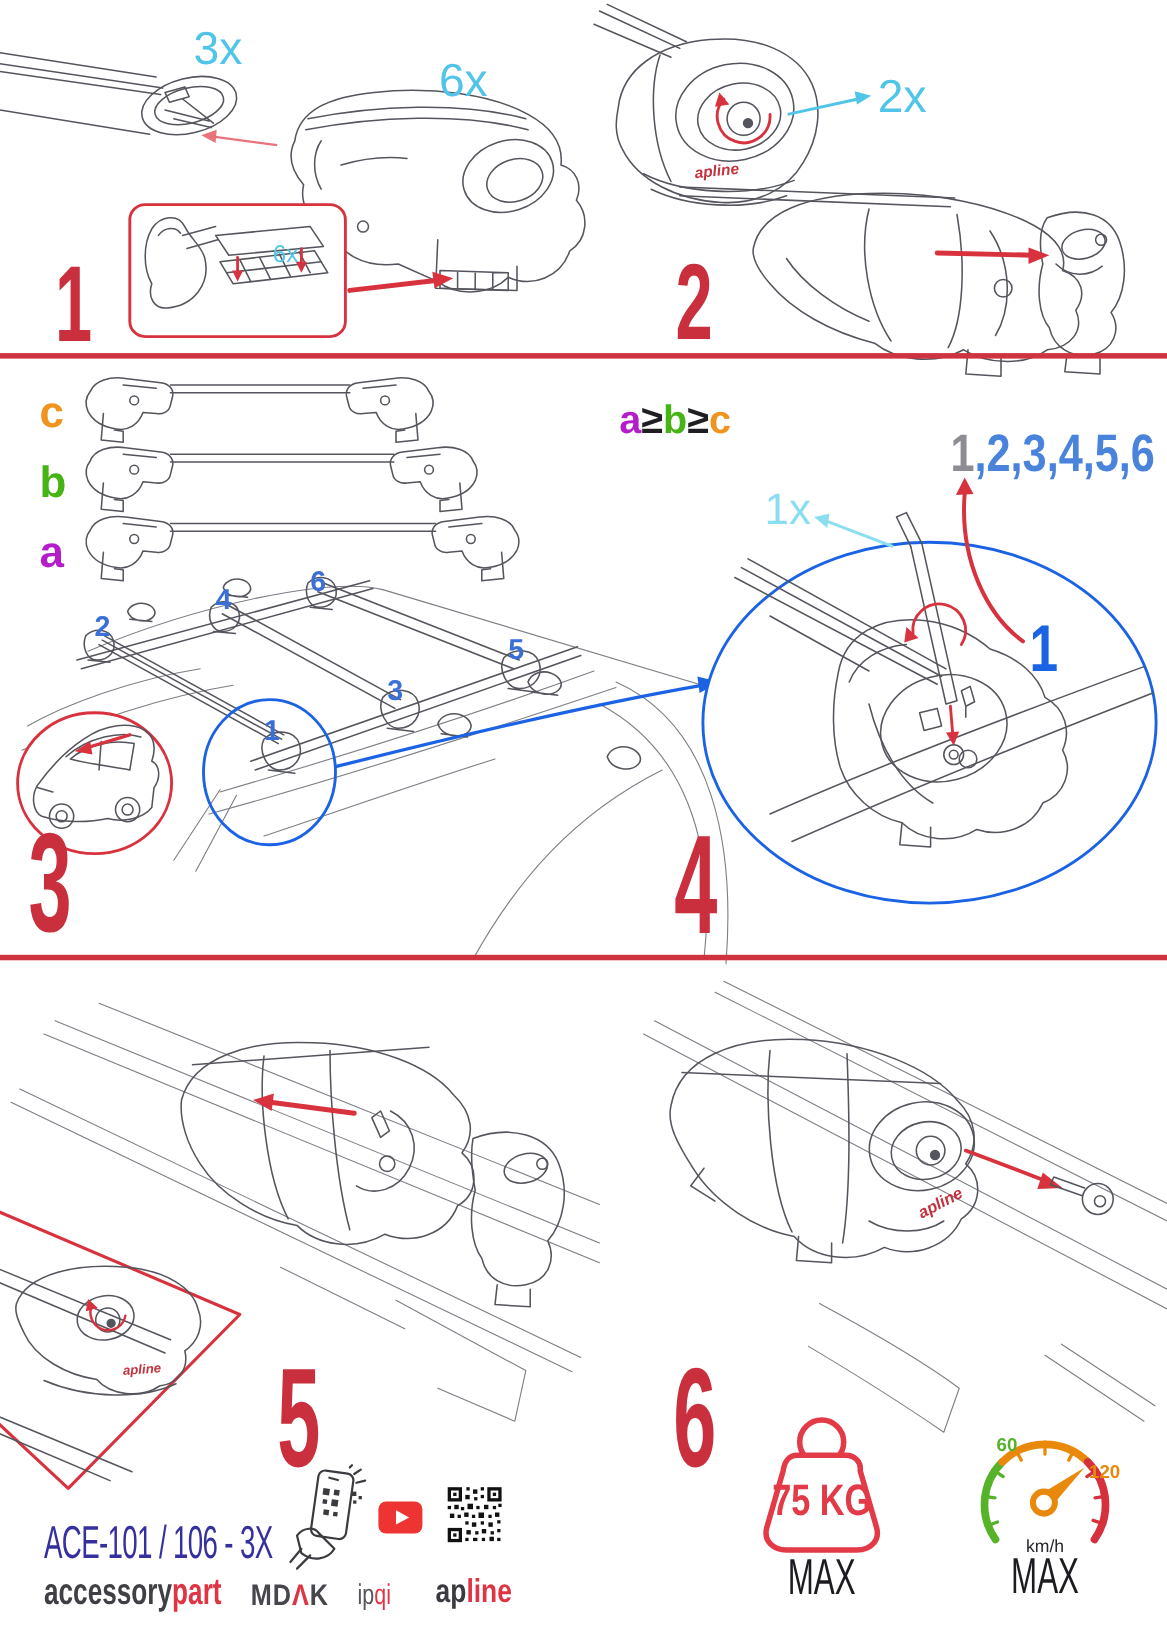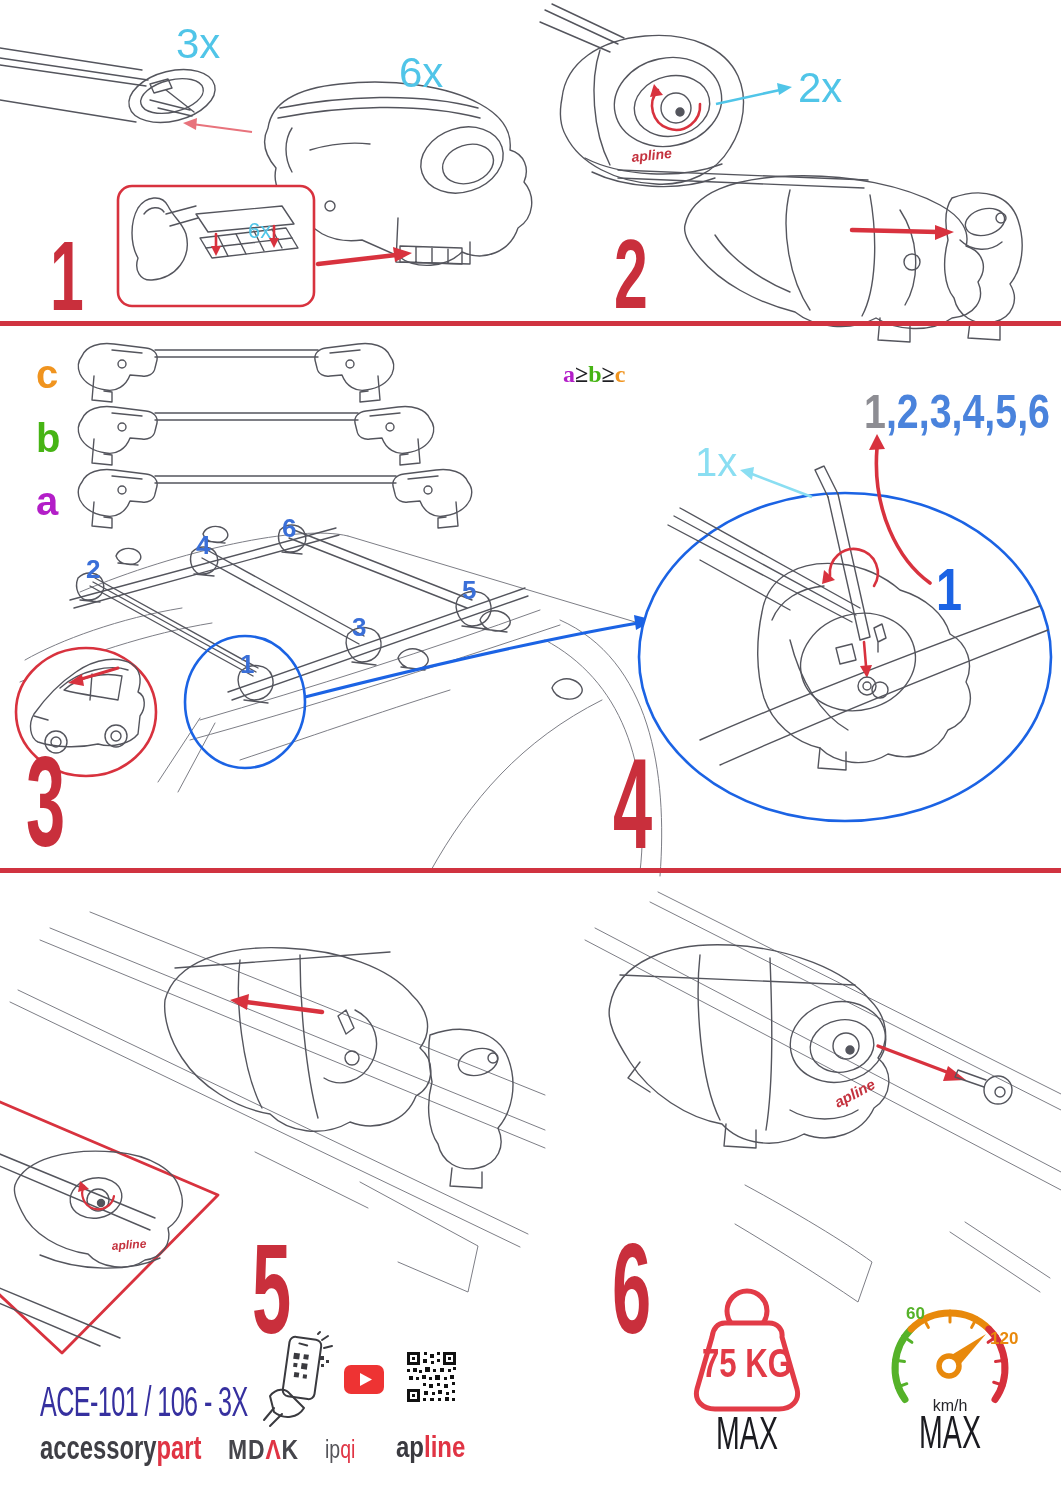--- a/index.html
+++ b/index.html
@@ -9,21 +9,21 @@
   svg{display:block;overflow:visible;}
   svg text{font-family:"Liberation Sans",sans-serif;}
   .lineart{stroke:#54555d;fill:none;stroke-width:1.4;stroke-linecap:round;stroke-linejoin:round;}
   .lineart-thin{stroke:#7d7e86;fill:none;stroke-width:1;stroke-linecap:round;stroke-linejoin:round;}
   .red-draw{stroke:#d8323e;fill:none;stroke-linecap:round;stroke-linejoin:round;}
   .qty{fill:#50c5e8;font-weight:500;}
   .qty-light{fill:#8adef2;font-weight:300;}
   .stepnum{fill:#c92f3c;font-weight:bold;}
   .bluenum{fill:#3a6fd8;font-weight:bold;}
   .sep{position:absolute;left:0;width:1061px;height:5px;background:#d03340;}
-  .order-line{font-weight:bold;font-size:24px;letter-spacing:0;font-family:Liberation Serif, serif;}
+  .order-line{font-weight:bold;font-size:36px;letter-spacing:0;}
   .model-text{font-size:42px;font-weight:500;color:#36309f;transform:scaleX(.60);
               transform-origin:left center;white-space:nowrap;letter-spacing:-1px;}
   .brand-line{font-size:34px;font-weight:bold;transform:scaleX(.70);transform-origin:left center;
               white-space:nowrap;color:#3f3f45;}
   .mdak{font-size:27px;font-weight:bold;color:#46464c;transform:scaleX(.85);
         transform-origin:left center;letter-spacing:1px;}
   .ipqi{font-size:26px;font-weight:500;color:#55555a;transform:scaleX(.75);transform-origin:left center;}
   .apline{font-size:30px;font-weight:600;color:#3a3a40;transform:scaleX(.80);transform-origin:left center;}
   .red-t{color:#e03444;}
 </style>

